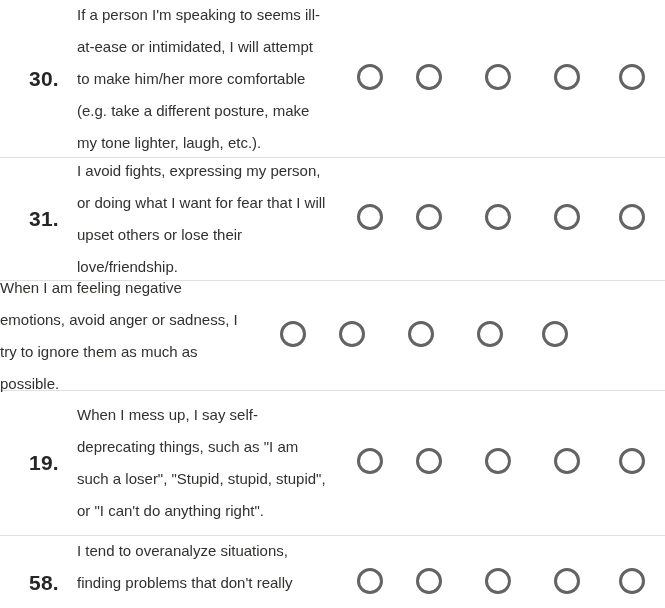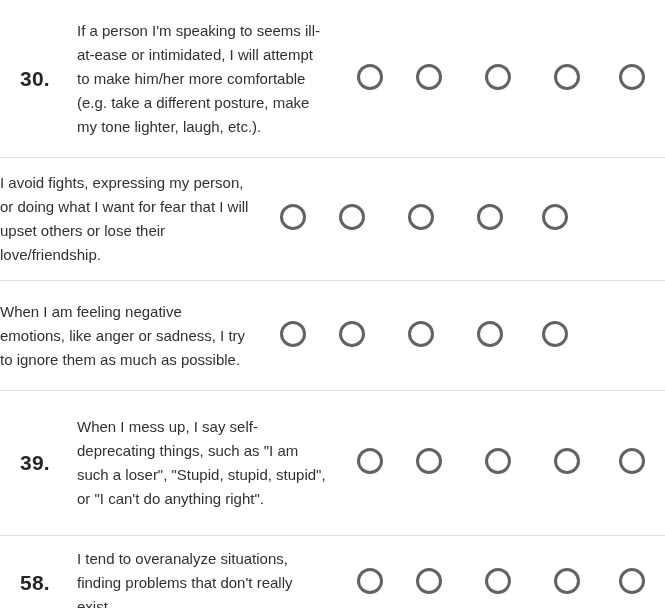--- a/index.html
+++ b/index.html
@@ -18,32 +18,32 @@
     border-bottom: 1px solid #e0e0e0;
     width: 100%;
   }
   .row-30 { height: 158px; }
   .row-31 { height: 123px; }
   .row-32 { height: 110px; }
   .row-33 { height: 145px; }
   .row-34 { height: 93px; border-bottom: none; }
   .num-cell {
     width: 77px;
-    padding-left: 20px;
+    padding-left: 29px;
     flex-shrink: 0;
     font-size: 21px;
     font-weight: 700;
     color: #262626;
     letter-spacing: 0.2px;
   }
   .text-cell {
     width: 250px;
     flex-shrink: 0;
     font-size: 15px;
-    line-height: 24px;
+    line-height: 32px;
     color: #323130;
   }
   .options-cell {
     position: relative;
     flex: 1;
     height: 100%;
   }
   .radio {
     position: absolute;
     top: 50%;
@@ -72,43 +72,44 @@
     <div class="options-cell">
       <div class="radio o1"></div>
       <div class="radio o2"></div>
       <div class="radio o3"></div>
       <div class="radio o4"></div>
       <div class="radio o5"></div>
     </div>
   </div>
 
   <div class="row row-31">
+    <div class="num-cell">31.</div>
     <div class="text-cell">I avoid fights, expressing my person, or doing what I want for fear that I will upset others or lose their love/friendship.</div>
     <div class="options-cell">
       <div class="radio o1"></div>
       <div class="radio o2"></div>
       <div class="radio o3"></div>
       <div class="radio o4"></div>
       <div class="radio o5"></div>
     </div>
   </div>
 
   <div class="row row-32">
-    <div class="text-cell">When I am feeling negative emotions, like anger or sadness, I try to ignore them as much as possible.</div>
+    <div class="text-cell">When I am feeling negative emotions, avoid anger or sadness, I try to ignore them as much as possible.</div>
     <div class="options-cell">
       <div class="radio o1"></div>
       <div class="radio o2"></div>
       <div class="radio o3"></div>
       <div class="radio o4"></div>
       <div class="radio o5"></div>
     </div>
   </div>
 
   <div class="row row-33">
-    <div class="num-cell">39.</div>
+    <div class="num-cell">19.</div>
     <div class="text-cell">When I mess up, I say self-deprecating things, such as "I am such a loser", "Stupid, stupid, stupid", or "I can't do anything right".</div>
     <div class="options-cell">
       <div class="radio o1"></div>
       <div class="radio o2"></div>
       <div class="radio o3"></div>
       <div class="radio o4"></div>
       <div class="radio o5"></div>
     </div>
   </div>
 

